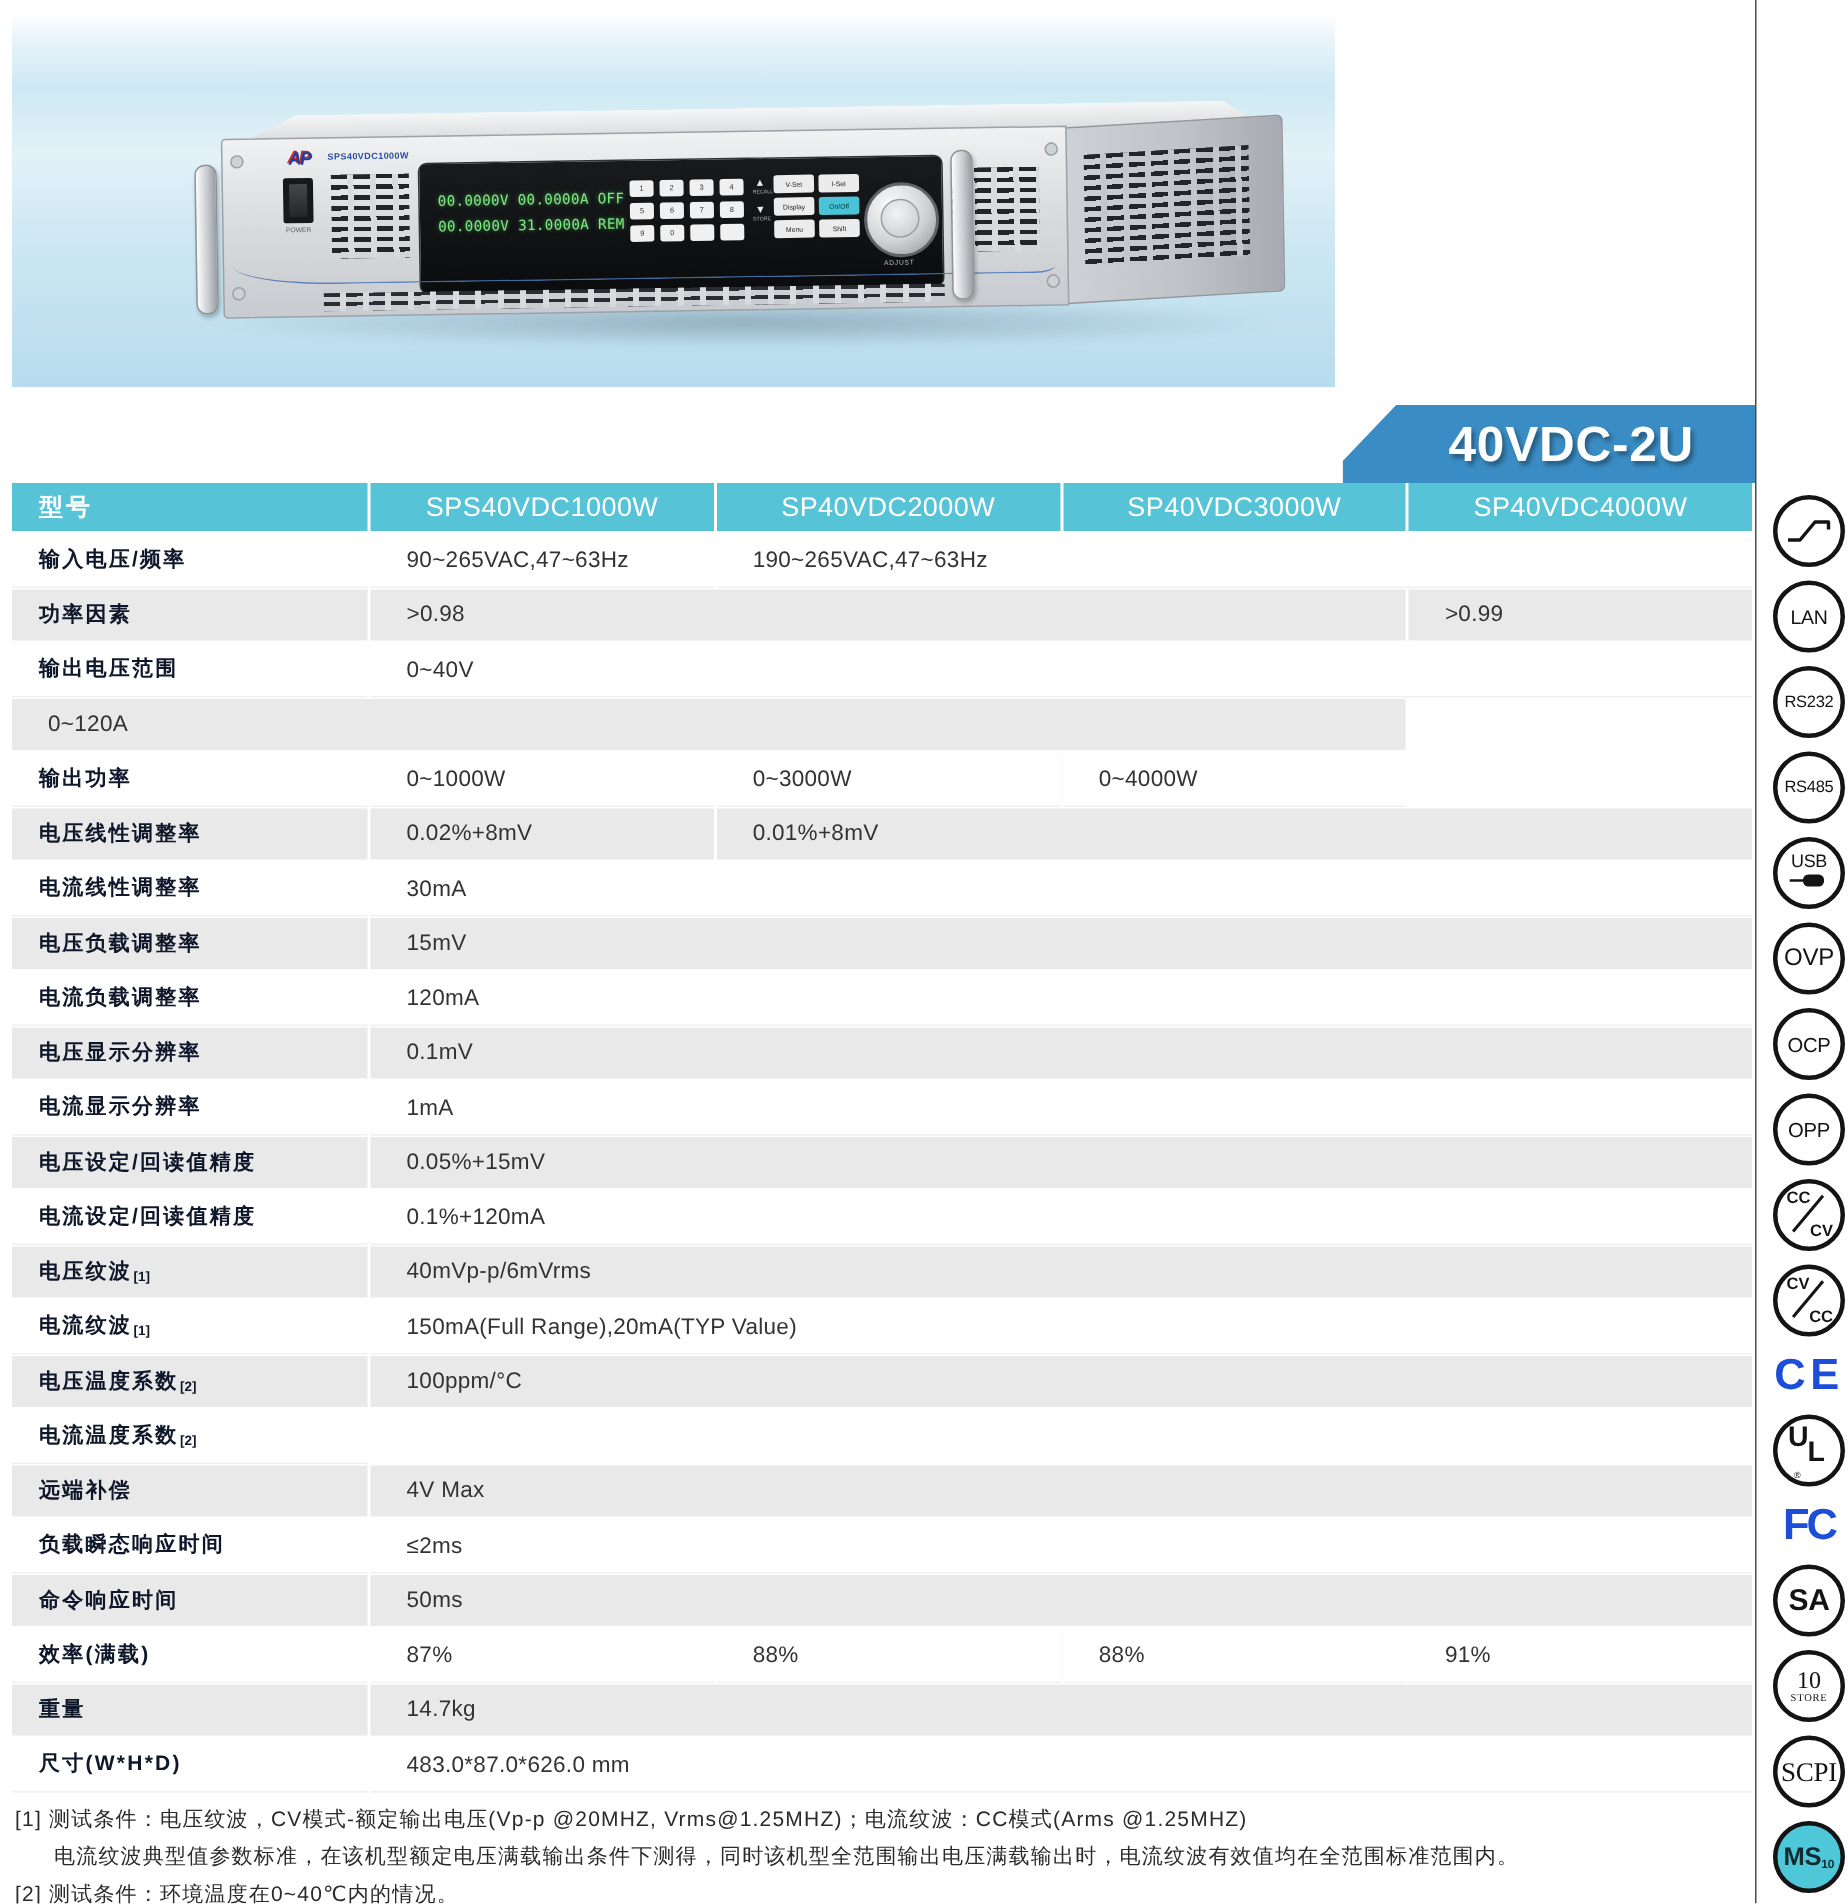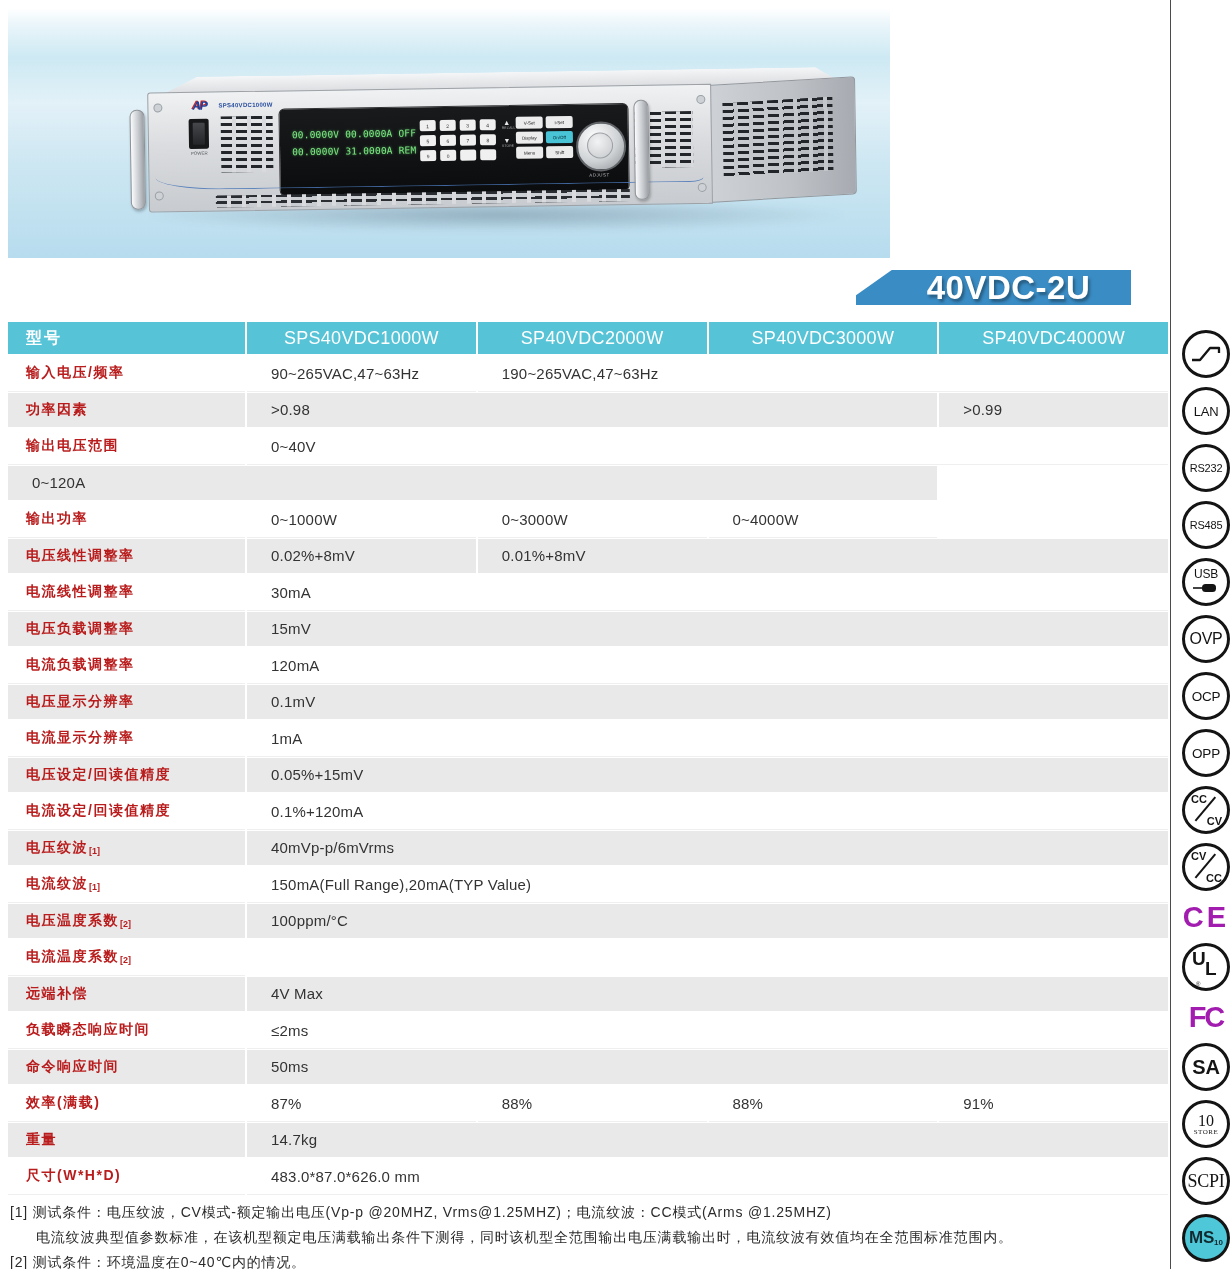--- a/index.html
+++ b/index.html
@@ -53,53 +53,53 @@
   .skey{background:#ececec;border-radius:2px;font-size:4.5px;color:#222;display:flex;align-items:center;justify-content:center;}
   .skey.teal{background:#49c3d6;color:#04323a;}
   .knob{position:absolute;left:296px;top:17px;width:46px;height:46px;border-radius:50%;
     background:radial-gradient(circle at 35% 30%,#fdfdfd,#cfd2d5 55%,#8c8f93 100%);border:2px solid #606367;}
   .knob-in{position:absolute;left:9px;top:9px;width:24px;height:24px;border-radius:50%;
     background:radial-gradient(circle at 40% 35%,#f2f3f4,#c4c7ca);border:1px solid #9b9ea2;}
   .knob-label{position:absolute;left:292px;top:68px;width:54px;text-align:center;font-size:4.5px;color:#bdbfc2;letter-spacing:.5px;}
   .swoosh{position:absolute;left:6px;top:82px;width:548px;height:14px;
     border-bottom:1.5px solid #4a77b8;border-radius:0 0 14px 70px/0 0 5px 13px;opacity:.85;}
   
-  .banner{position:absolute;left:856px;top:270px;width:275px;height:35px;background:#3a8cc4;
+  .banner{position:absolute;left:895px;top:270px;width:275px;height:52px;background:#3a8cc4;
     clip-path:polygon(0 100%,0 72%,13% 0,100% 0,100% 100%);
     display:flex;align-items:center;justify-content:center;padding-left:30px;box-sizing:border-box;}
   .banner span{color:#fff;font-size:33px;font-weight:800;letter-spacing:.5px;
     text-shadow:2px 3px 3px rgba(0,0,0,.35);}
   
   .spec{position:absolute;left:8px;top:322px;width:1160px;}
   .t-row{display:grid;grid-template-columns:237px repeat(4,1fr);column-gap:2px;margin-bottom:2px;}
   .t-head{height:32px;}
   .t-head .t-cell{background:#56c3d7;color:#fff;}
   .t-head .t-label{font-size:16px;font-weight:bold;letter-spacing:2px;}
   .t-head .t-model{justify-content:center;font-size:18px;letter-spacing:.3px;}
   .t-body .t-row{height:34.5px;}
   .t-cell{display:flex;align-items:center;}
-  .t-label{padding-left:18px;font-size:14px;font-weight:bold;color:#b91c1c;letter-spacing:1.5px;}
+  .t-label{padding-left:18px;font-size:14px;font-weight:bold;color:#0f172a;letter-spacing:1.5px;}
   .t-val{padding-left:24px;font-size:15px;color:#333;letter-spacing:.2px;}
   .t-row.shade .t-cell{background:#e9e9e9;}
   .t-row.plain .t-cell{background:#fff;box-shadow:0 1px 0 #efefef;}
   .sub{font-size:9px;position:relative;bottom:-3px;letter-spacing:0;margin-left:1px;font-weight:bold;}
   
   .notes{position:absolute;left:10px;top:1200px;width:1150px;font-size:14px;color:#2b2b2b;
     line-height:25px;letter-spacing:.8px;}
   .notes .indent{padding-left:26px;}
   
   .vrule{position:absolute;left:1170px;top:0;width:1px;height:1269px;background:#4b4b4b;}
   .icons{position:absolute;left:1182px;top:330px;width:48px;display:flex;flex-direction:column;
     gap:9px;align-items:center;}
   .circ{width:42px;height:42px;border:3px solid #141414;border-radius:50%;background:#fff;
     display:flex;align-items:center;justify-content:center;position:relative;color:#141414;
     box-sizing:content-box;flex:0 0 auto;}
   .circ .txt{font-size:13px;letter-spacing:-.2px;white-space:nowrap;}
   .plainmark{height:34px;display:flex;align-items:center;justify-content:center;
-    font-size:29px;font-weight:800;color:#a21caf;flex:0 0 auto;}
+    font-size:29px;font-weight:800;color:#1d4ed8;flex:0 0 auto;}
   .slash-bar{position:absolute;left:5px;top:19px;width:31px;height:2.4px;background:#141414;transform:rotate(-50deg);}
   .slash-top{position:absolute;left:6px;top:4px;font-size:11px;font-weight:bold;}
   .slash-bot{position:absolute;right:5px;bottom:4px;font-size:11px;font-weight:bold;}
   .ul-u{position:absolute;left:7px;top:2px;font-size:19px;font-weight:bold;}
   .ul-l{position:absolute;left:20px;top:12px;font-size:19px;font-weight:bold;}
   .ul-r{position:absolute;left:11px;bottom:1px;font-size:6px;}
   .stack-top{display:block;font-family:"Liberation Serif",serif;font-size:16px;line-height:15px;text-align:center;}
   .stack-bot{display:block;font-family:"Liberation Serif",serif;font-size:7px;letter-spacing:.5px;text-align:center;}
   .serif .txt{font-family:"Liberation Serif",serif;font-size:18px;}
   .ms .txt{font-size:17px;font-weight:600;color:#102a30;}

